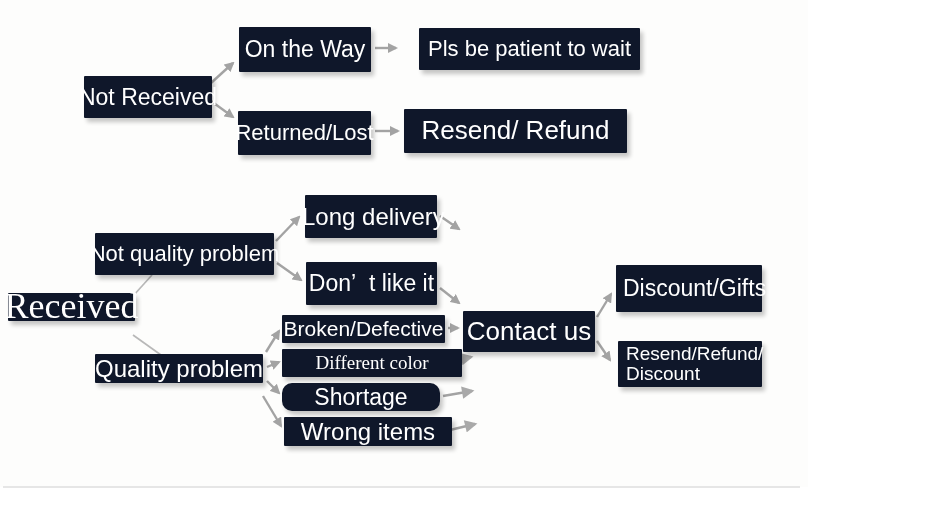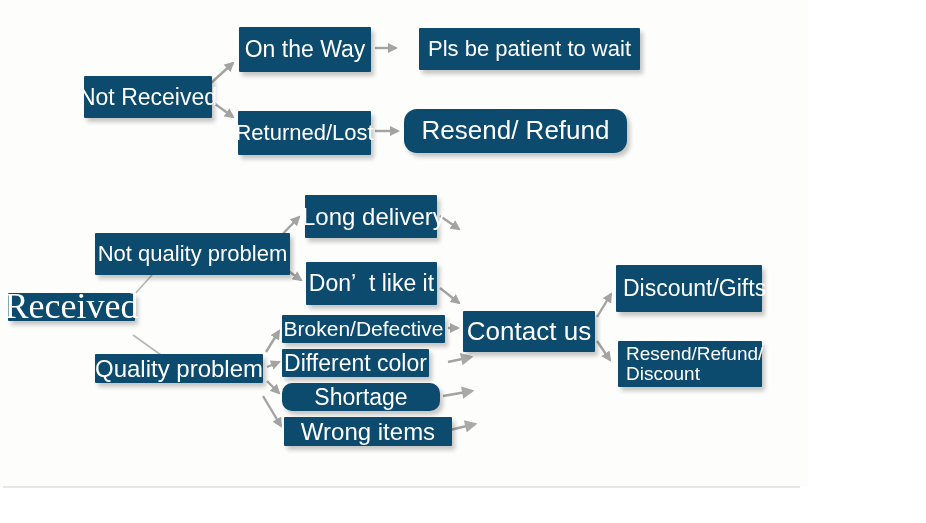--- a/index.html
+++ b/index.html
@@ -24,21 +24,21 @@
     background: #e6e6e6;
   }
   #connectors {
     position: absolute;
     left: 0; top: 0;
     width: 926px; height: 523px;
     pointer-events: none;
   }
   .node {
     position: absolute;
-    background: #0c4a6e;
+    background: #0f172a;
     color: #ffffff;
     display: flex;
     align-items: center;
     justify-content: center;
     text-align: center;
     box-shadow: 3px 4px 4px rgba(0,0,0,0.22);
     border-radius: 1px;
     white-space: nowrap;
     line-height: 1.05;
   }
@@ -98,35 +98,35 @@
   </svg>
 
   <div class="node" style="left:84px; top:76px; width:128px; height:42px; font-size:23px;">Not Received</div>
 
   <div class="node" style="left:239px; top:27px; width:132px; height:45px; font-size:23px;">On the Way</div>
 
   <div class="node" style="left:403px; top:28px; width:221px; height:42px; font-size:22px;margin-left:16px;">Pls be patient to wait</div>
 
   <div class="node" style="left:238px; top:111px; width:133px; height:44px; font-size:22px;">Returned/Lost</div>
 
-  <div class="node" style="left:404px; top:109px; width:223px; height:44px; font-size:26px;border-radius:13px;">Resend/ Refund</div>
+  <div class="node" style="left:404px; top:109px; width:223px; height:44px; font-size:26px;">Resend/ Refund</div>
 
   <div class="node" style="left:8px; top:293px; width:127px; height:28px; font-size:36px;font-family:Liberation Serif, serif;">Received</div>
 
-  <div class="node" style="left:95px; top:233px; width:195px; height:42px; font-size:22px;">Not quality problem</div>
+  <div class="node" style="left:95px; top:233px; width:179px; height:42px; font-size:22px;">Not quality problem</div>
 
   <div class="node left-align clip-left" style="left:305px; top:195px; width:132px; height:43px; font-size:24px;">Long delivery</div>
 
   <div class="node" style="left:306px; top:262px; width:131px; height:43px; font-size:23px;">Don’&nbsp; t like it</div>
 
   <div class="node" style="left:95px; top:354px; width:168px; height:29px; font-size:24px;">Quality problem</div>
 
   <div class="node" style="left:282px; top:315px; width:163px; height:28px; font-size:21px;">Broken/Defective</div>
 
-  <div class="node" style="left:282px; top:349px; width:147px; height:28px; font-size:23px;">Different color</div>
+  <div class="node" style="left:282px; top:349px; width:180px; height:28px; font-size:19px;font-family:Liberation Serif, serif;">Different color</div>
 
   <div class="node" style="left:282px; top:383px; width:158px; height:28px; font-size:23px;border-radius:10px;">Shortage</div>
 
   <div class="node" style="left:284px; top:417px; width:168px; height:29px; font-size:24px;">Wrong items</div>
 
   <div class="node" style="left:463px; top:311px; width:132px; height:41px; font-size:26px;">Contact us</div>
 
   <div class="node left-align" style="left:616px; top:265px; width:146px; height:47px; font-size:23px; padding-left:7px; width:139px;">Discount/Gifts</div>
 
   <div class="node two-line" style="left:618px; top:341px; width:136px; height:46px; font-size:19px; padding-left:8px;">

